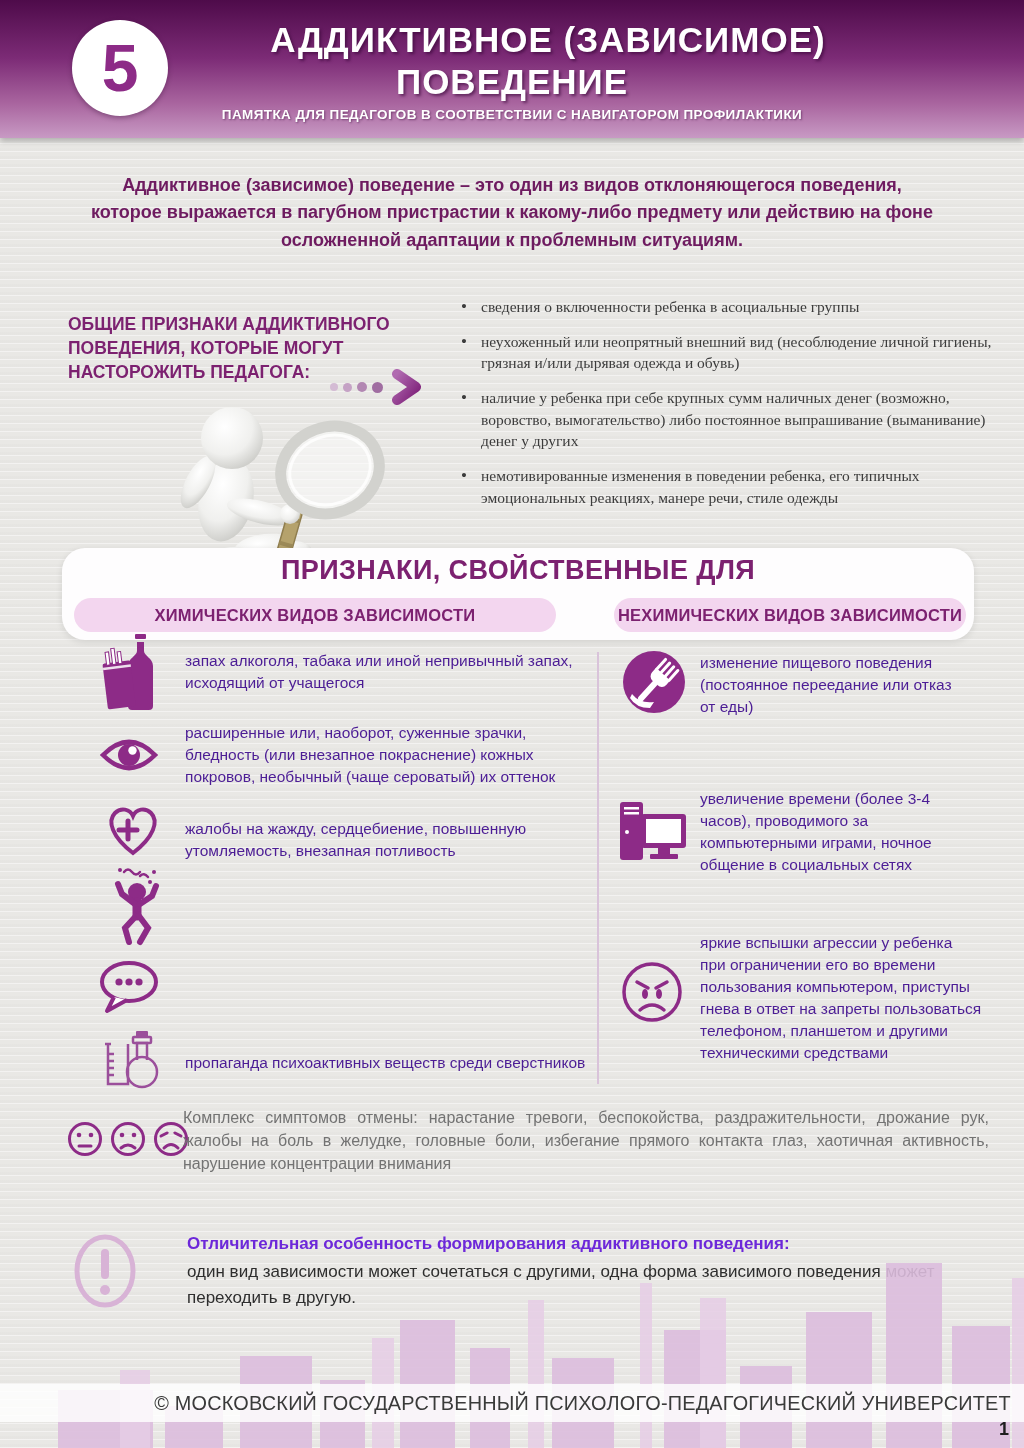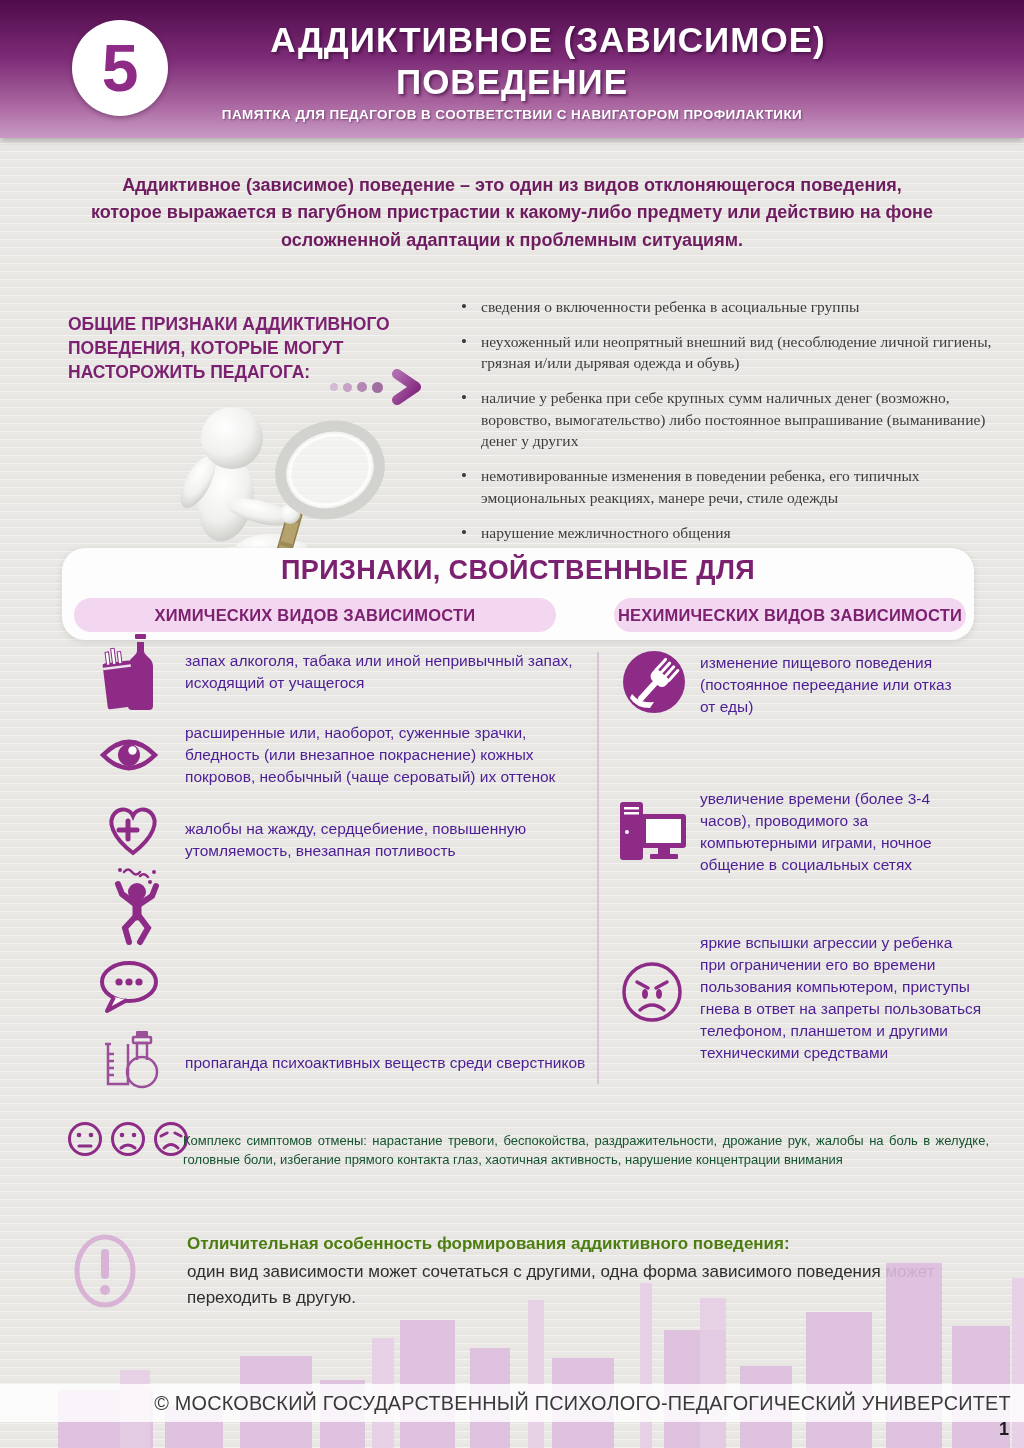--- a/index.html
+++ b/index.html
@@ -55,26 +55,26 @@
     display:flex;align-items:center;justify-content:center;
     color:#7c2170;font-weight:bold;font-size:16.5px;letter-spacing:.2px;}
   .pill.left{left:12px;width:482px;}
   .pill.right{left:552px;width:352px;}
   
   .divider{position:absolute;left:597px;top:652px;width:2px;height:432px;background:#d9c3da;}
   .icn{position:absolute;}
   .itx{position:absolute;font-size:15.5px;color:#4c1d95;line-height:1.42;}
   
   .wd-icons{position:absolute;left:66px;top:1120px;display:flex;gap:5px;}
-  .wd-text{position:absolute;left:183px;top:1132px;width:806px;text-align:justify;
-    font-size:13px;color:#14532d;line-height:1.45;}
+  .wd-text{position:absolute;left:183px;top:1106px;width:806px;text-align:justify;
+    font-size:16px;color:#737373;line-height:1.45;}
   
   .note-icn{position:absolute;left:72px;top:1232px;}
   .note-title{position:absolute;left:187px;top:1234px;width:790px;
-    font-size:17px;font-weight:bold;color:#4d7c0f;}
+    font-size:17px;font-weight:bold;color:#6d28d9;}
   .note-text{position:absolute;left:187px;top:1259px;width:795px;
     font-size:17px;color:#2e2e2e;line-height:1.5;}
   
   .skyline{position:absolute;left:0;right:0;bottom:0;height:195px;pointer-events:none;}
   .skyline i{position:absolute;bottom:0;display:block;background:#dcbcdd;opacity:.9;}
   .skyline i.lt{background:#e5cce5;opacity:.85;}
   .band{position:absolute;left:0;top:1384px;width:100%;height:38px;
     background:rgba(255,255,255,.82);display:flex;align-items:center;justify-content:flex-end;}
   .band span{font-size:20.5px;color:#3a3a3a;letter-spacing:.2px;transform:scaleX(.97);white-space:nowrap;}
   .pageno{position:absolute;right:15px;top:1419px;font-size:18px;font-weight:bold;color:#1e1e1e;}
@@ -112,21 +112,20 @@
         </defs>
       <polyline points="9,5 28,18 9,31" fill="none" stroke="url(#chevg)" stroke-width="10" stroke-linecap="round" stroke-linejoin="round"></polyline>
     </svg>
   </div>
 
   <ul class="gs-list">
     <li>сведения о включенности ребенка в асоциальные группы</li>
     <li>неухоженный или неопрятный внешний вид (несоблюдение личной гигиены, грязная и/или дырявая одежда и обувь)</li>
     <li>наличие у ребенка при себе крупных сумм наличных денег (возможно, воровство, вымогательство) либо постоянное выпрашивание (выманивание) денег у других</li>
     <li>немотивированные изменения в поведении ребенка, его типичных эмоциональных реакциях, манере речи, стиле одежды</li>
-    <li>нарушение межличностного общения</li>
   </ul>
 
   <div class="figure">
     <svg width="272" height="182" viewBox="0 0 272 182">
       <defs>
         <radialGradient id="g1" cx="38%" cy="32%" r="75%">
           <stop offset="0" stop-color="#ffffff"></stop>
             <stop offset=".6" stop-color="#f0f0ee"></stop>
             <stop offset="1" stop-color="#c9c9c5"></stop>
         </radialGradient>

